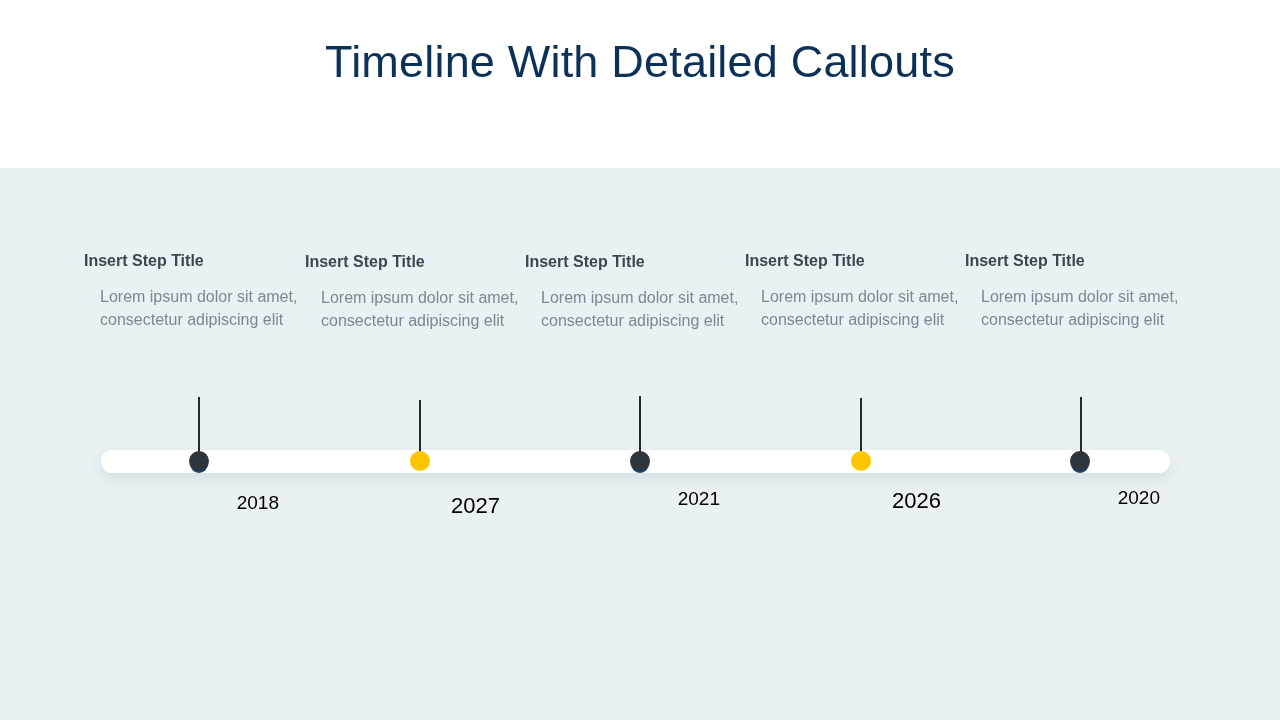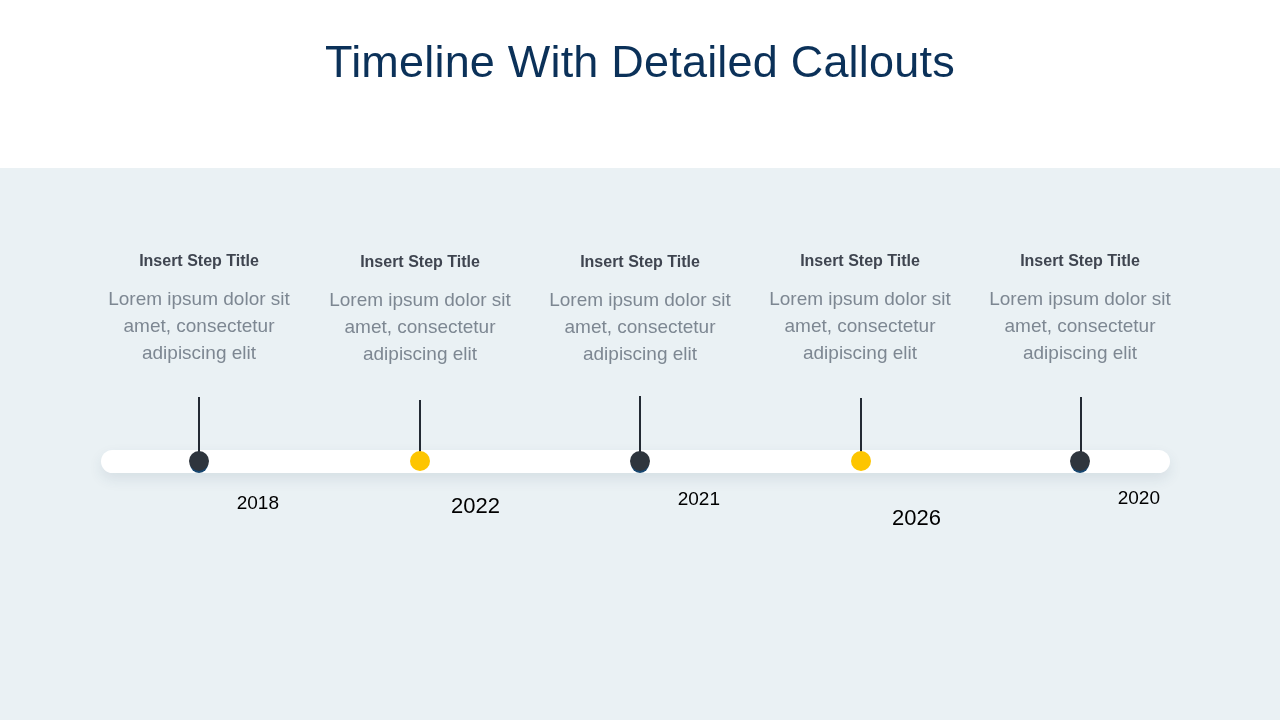--- a/index.html
+++ b/index.html
@@ -67,36 +67,36 @@
     background: #ffffff;
     border-radius: 12px;
     box-shadow: 0 6px 14px rgba(40, 70, 95, 0.10);
   }
 
   
   .step {
     position: absolute;
     top: 240px;
     width: 230px;
-    text-align: center;
+    text-align: left;
   }
 
   .step-title {
     font-family: "Liberation Sans", sans-serif;
     font-size: 16px;
     font-weight: bold;
     color: #3f4550;
     line-height: 1.3;
     white-space: nowrap;
   }
 
   .step-desc {
     margin-top: 14px;
     font-family: "Liberation Sans", sans-serif;
-    font-size: 19px;
+    font-size: 16px;
     font-weight: 400;
     color: #7d8792;
     line-height: 1.42;
     padding: 0 16px;
   }
 
   
   .connector {
     position: absolute;
     width: 2px;
@@ -149,37 +149,37 @@
   <div class="connector" style="left:198px; top:397px; height:64px;"></div>
   <div class="dot dark" style="left:189px; top:451px;"></div>
   <div class="year" style="left:119px; top:492px; font-size:19px;">2018</div>
 
   <div class="step" style="left:305px; top:252px;">
     <div class="step-title">Insert Step Title</div>
     <div class="step-desc">Lorem ipsum dolor sit amet, consectetur adipiscing elit</div>
   </div>
   <div class="connector" style="left:419px; top:400px; height:61px;"></div>
   <div class="dot yellow" style="left:410px; top:451px;"></div>
-  <div class="year" style="left:340px; top:493px; font-size:22px;">2022</div>
+  <div class="year" style="left:340px; top:493px; font-size:22px;">2027</div>
 
   <div class="step" style="left:525px; top:252px;">
     <div class="step-title">Insert Step Title</div>
     <div class="step-desc">Lorem ipsum dolor sit amet, consectetur adipiscing elit</div>
   </div>
   <div class="connector" style="left:639px; top:396px; height:65px;"></div>
   <div class="dot dark" style="left:630px; top:451px;"></div>
   <div class="year" style="left:560px; top:488px; font-size:19px;">2021</div>
 
   <div class="step" style="left:745px; top:251px;">
     <div class="step-title">Insert Step Title</div>
     <div class="step-desc">Lorem ipsum dolor sit amet, consectetur adipiscing elit</div>
   </div>
   <div class="connector" style="left:860px; top:398px; height:63px;"></div>
   <div class="dot yellow" style="left:851px; top:451px;"></div>
-  <div class="year" style="left:781px; top:505px; font-size:22px;">2026</div>
+  <div class="year" style="left:781px; top:488px; font-size:22px;">2026</div>
 
   <div class="step" style="left:965px; top:251px;">
     <div class="step-title">Insert Step Title</div>
     <div class="step-desc">Lorem ipsum dolor sit amet, consectetur adipiscing elit</div>
   </div>
   <div class="connector" style="left:1080px; top:397px; height:64px;"></div>
   <div class="dot dark" style="left:1070px; top:451px;"></div>
   <div class="year" style="left:1000px; top:487px; font-size:19px;">2020</div>
 
 </div>

